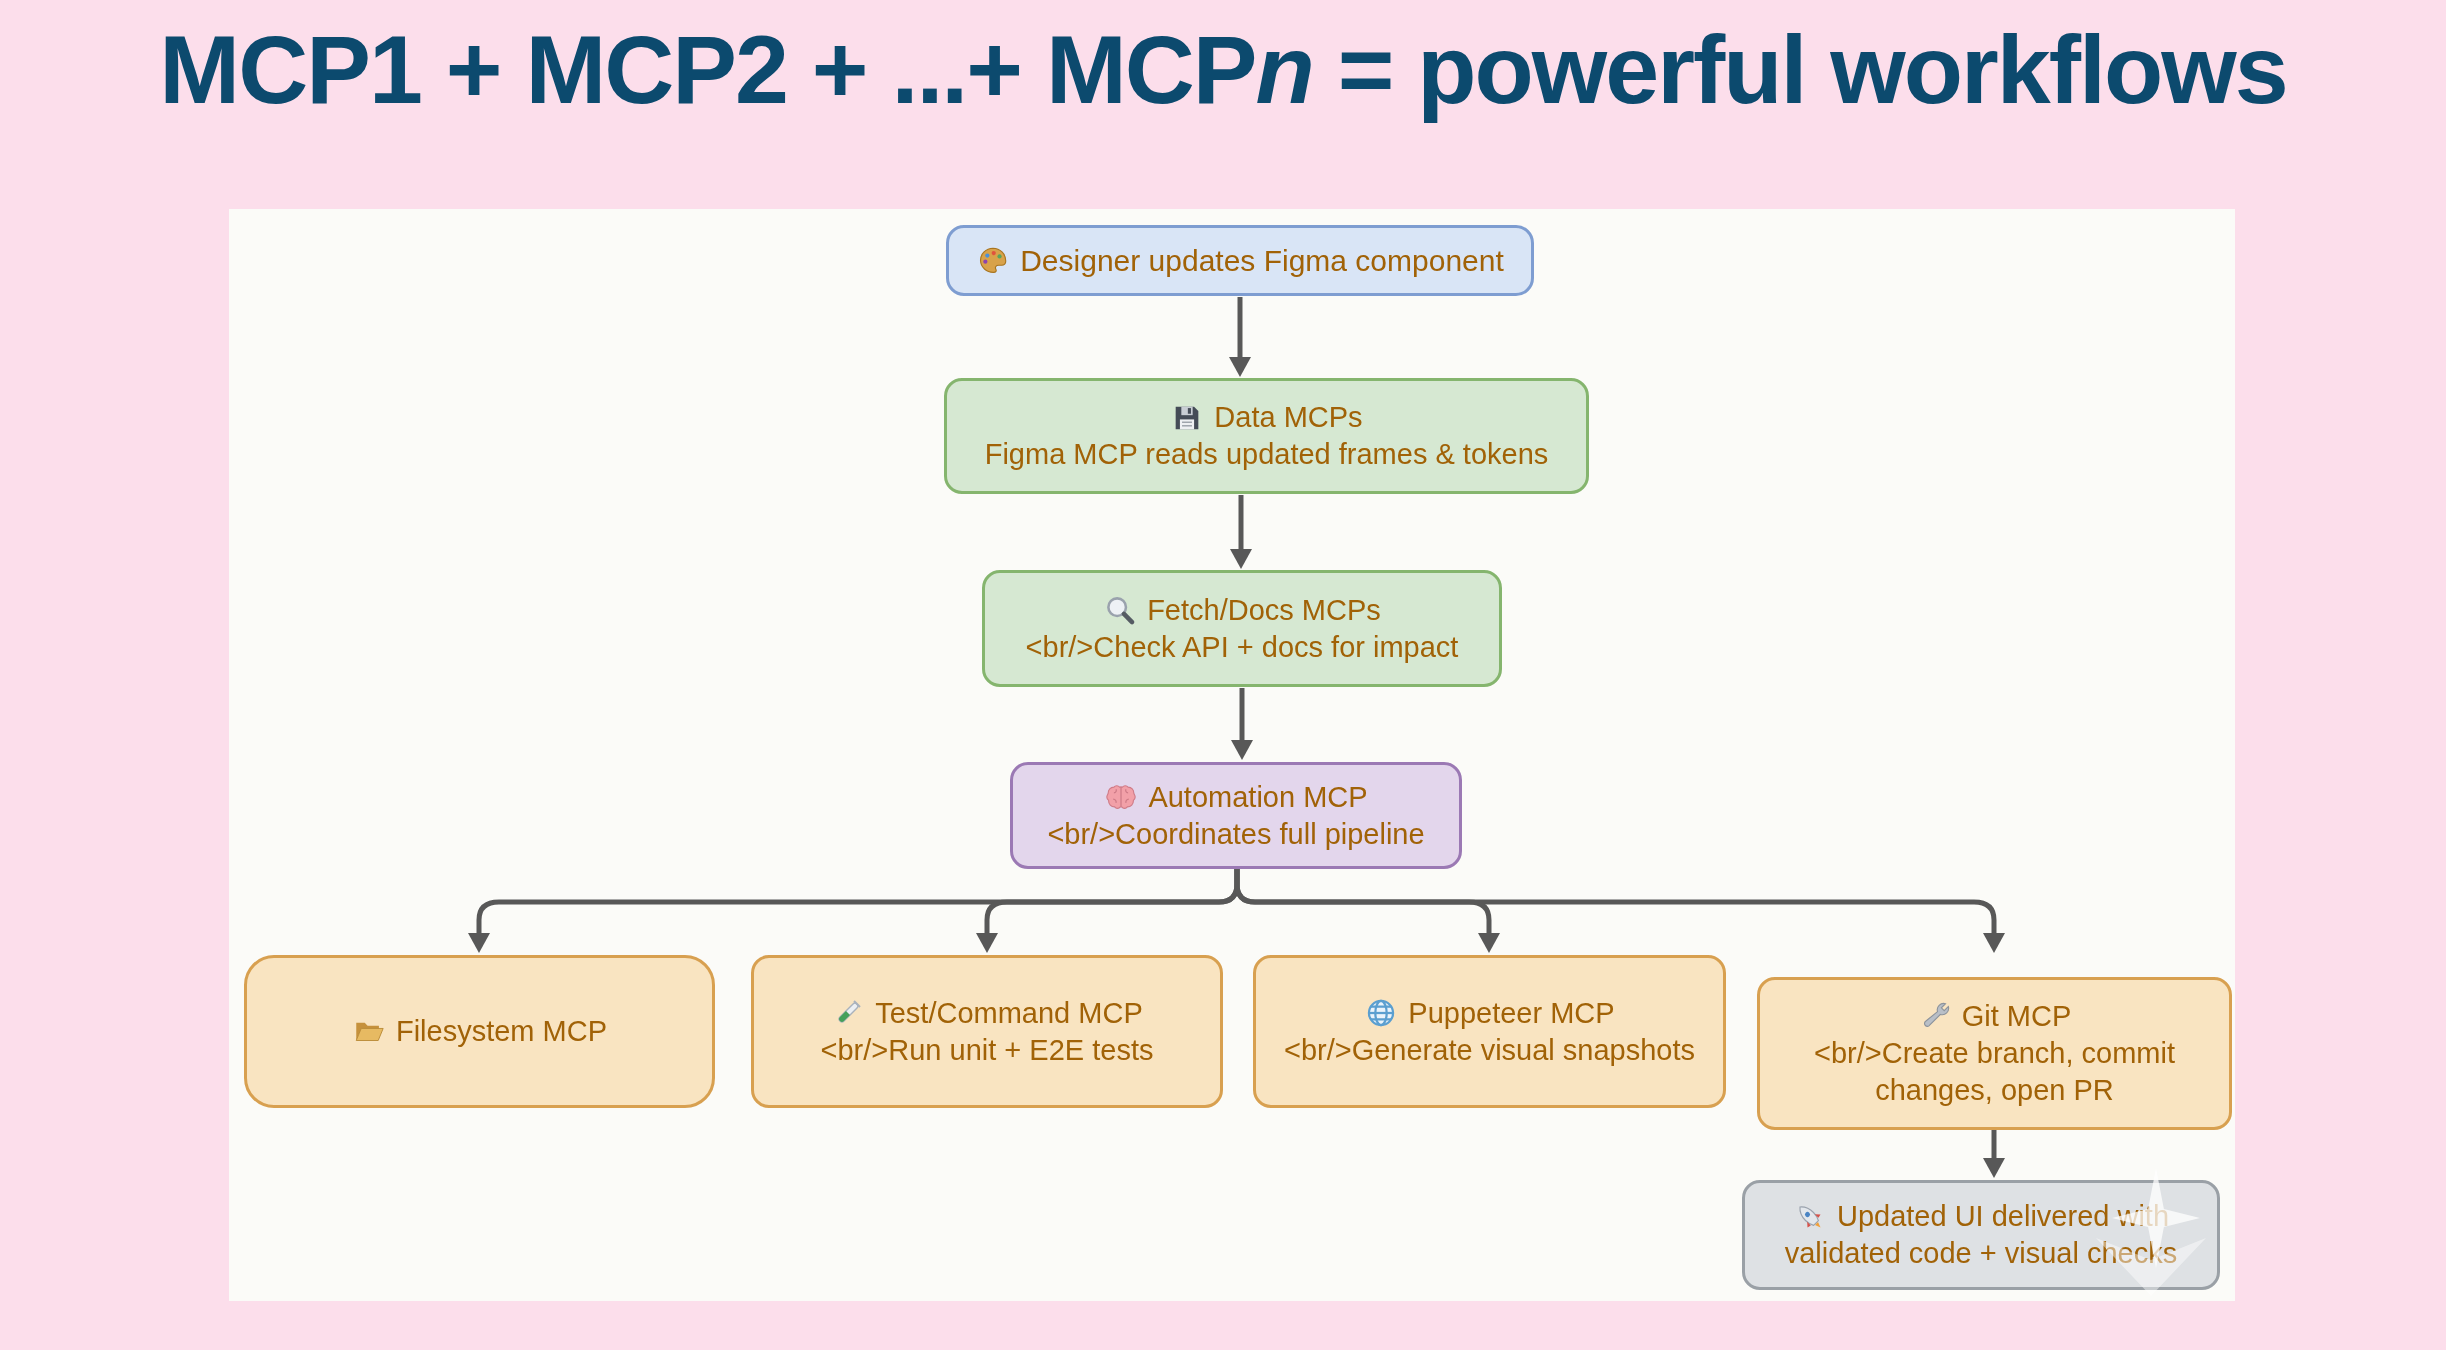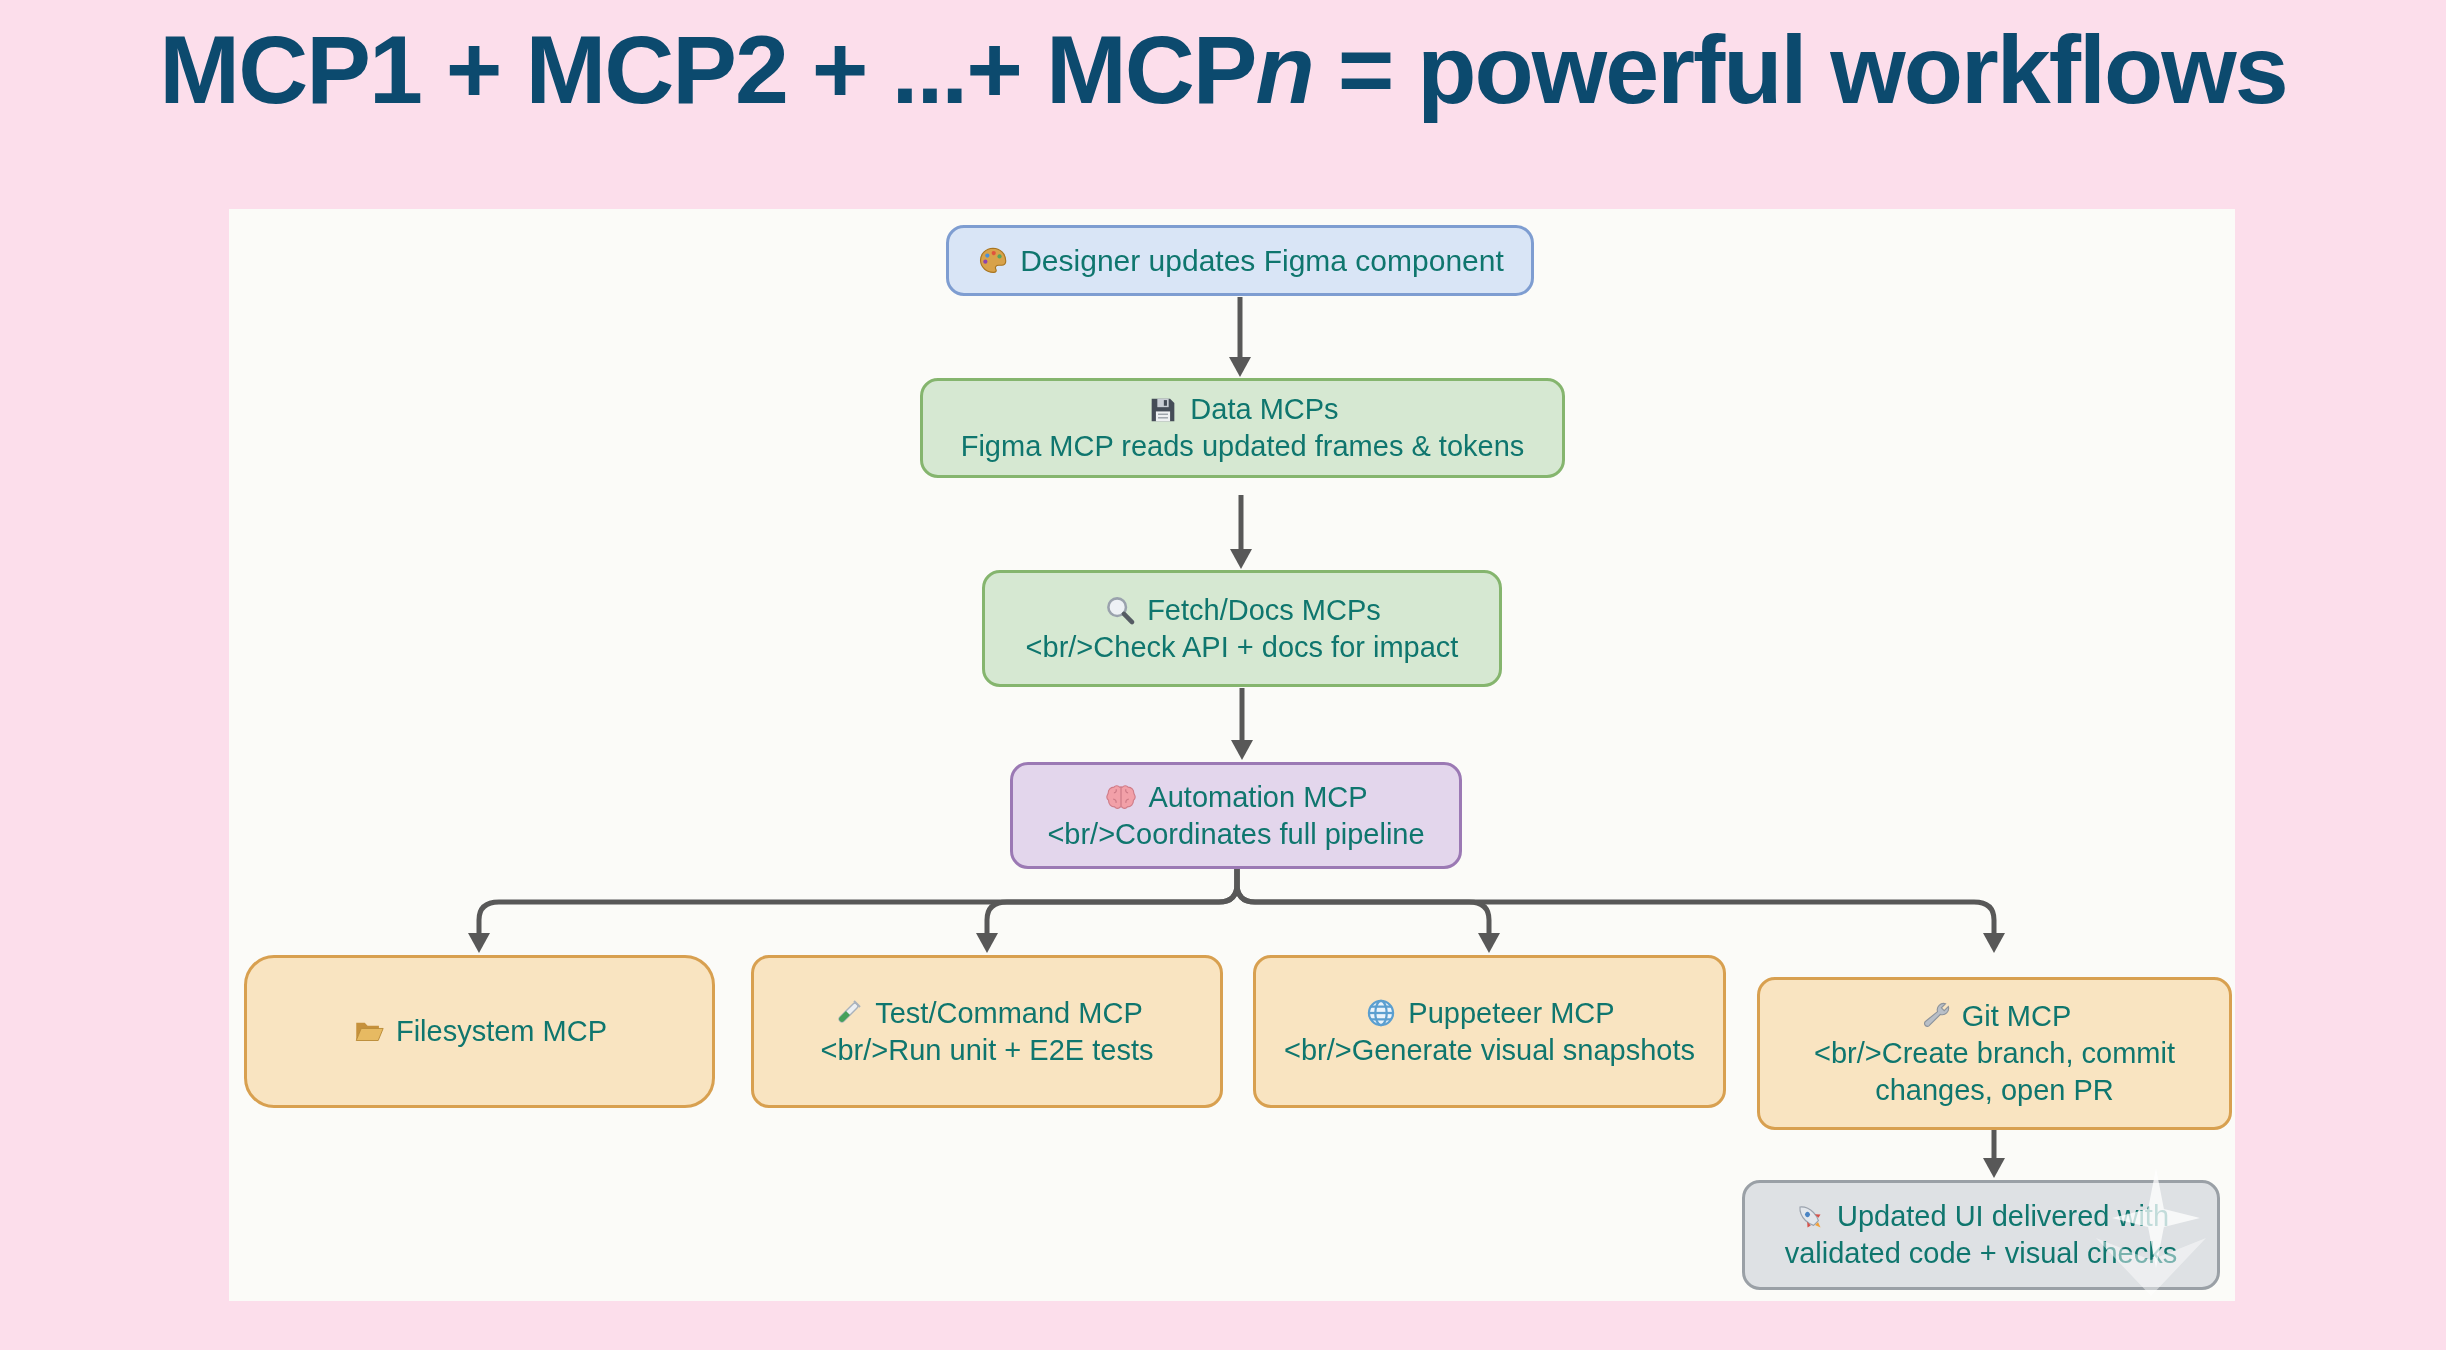--- a/index.html
+++ b/index.html
@@ -24,35 +24,35 @@
     position:absolute;left:229px;top:209px;width:2006px;height:1092px;
     background:#fbfbf8;
   }
   .arrows{position:absolute;left:0;top:0;width:2446px;height:1350px;pointer-events:none;}
   .node{
     position:absolute;
     box-sizing:border-box;
     display:flex;flex-direction:column;justify-content:center;
     border-radius:18px;
     border:3px solid #888;
-    font-size:29px;line-height:37px;color:#0f766e;
+    font-size:29px;line-height:37px;color:#a16207;
     text-align:center;
     padding:4px 24px;
   }
   .node .t-row{display:flex;align-items:center;justify-content:center;gap:10px;}
   .node .icon{width:34px;height:34px;flex:0 0 auto;display:block;}
   .node .sub{white-space:normal;}
   .n-blue  {background:#d9e5f6;border-color:#7e9dd1;}
   .n-green {background:#d6e8d2;border-color:#85b56e;}
   .n-purple{background:#e3d6ec;border-color:#9b79b4;}
   .n-orange{background:#f9e4c1;border-color:#d8a050;}
   .n-gray  {background:#dee1e4;border-color:#9aa0a6;}
 
   .n-designer  {left:946px; top:225px; width:588px; height:71px; font-size:30px;}
-  .n-data      {left:920px; top:378px; width:645px; height:100px;}
+  .n-data      {left:944px; top:378px; width:645px; height:116px;}
   .n-fetch     {left:982px; top:570px; width:520px; height:117px;}
   .n-automation{left:1010px;top:762px; width:452px; height:107px;}
   .n-filesystem{left:244px; top:955px; width:471px; height:153px;border-radius:30px;}
   .n-test      {left:751px; top:955px; width:472px; height:153px;}
   .n-puppeteer {left:1253px;top:955px; width:473px; height:153px;}
   .n-git       {left:1757px;top:977px; width:475px; height:153px;}
   .n-delivered {left:1742px;top:1180px;width:478px; height:110px;}
 
   .watermark-star{
     position:absolute;left:2112px;top:1168px;width:88px;height:100px;

